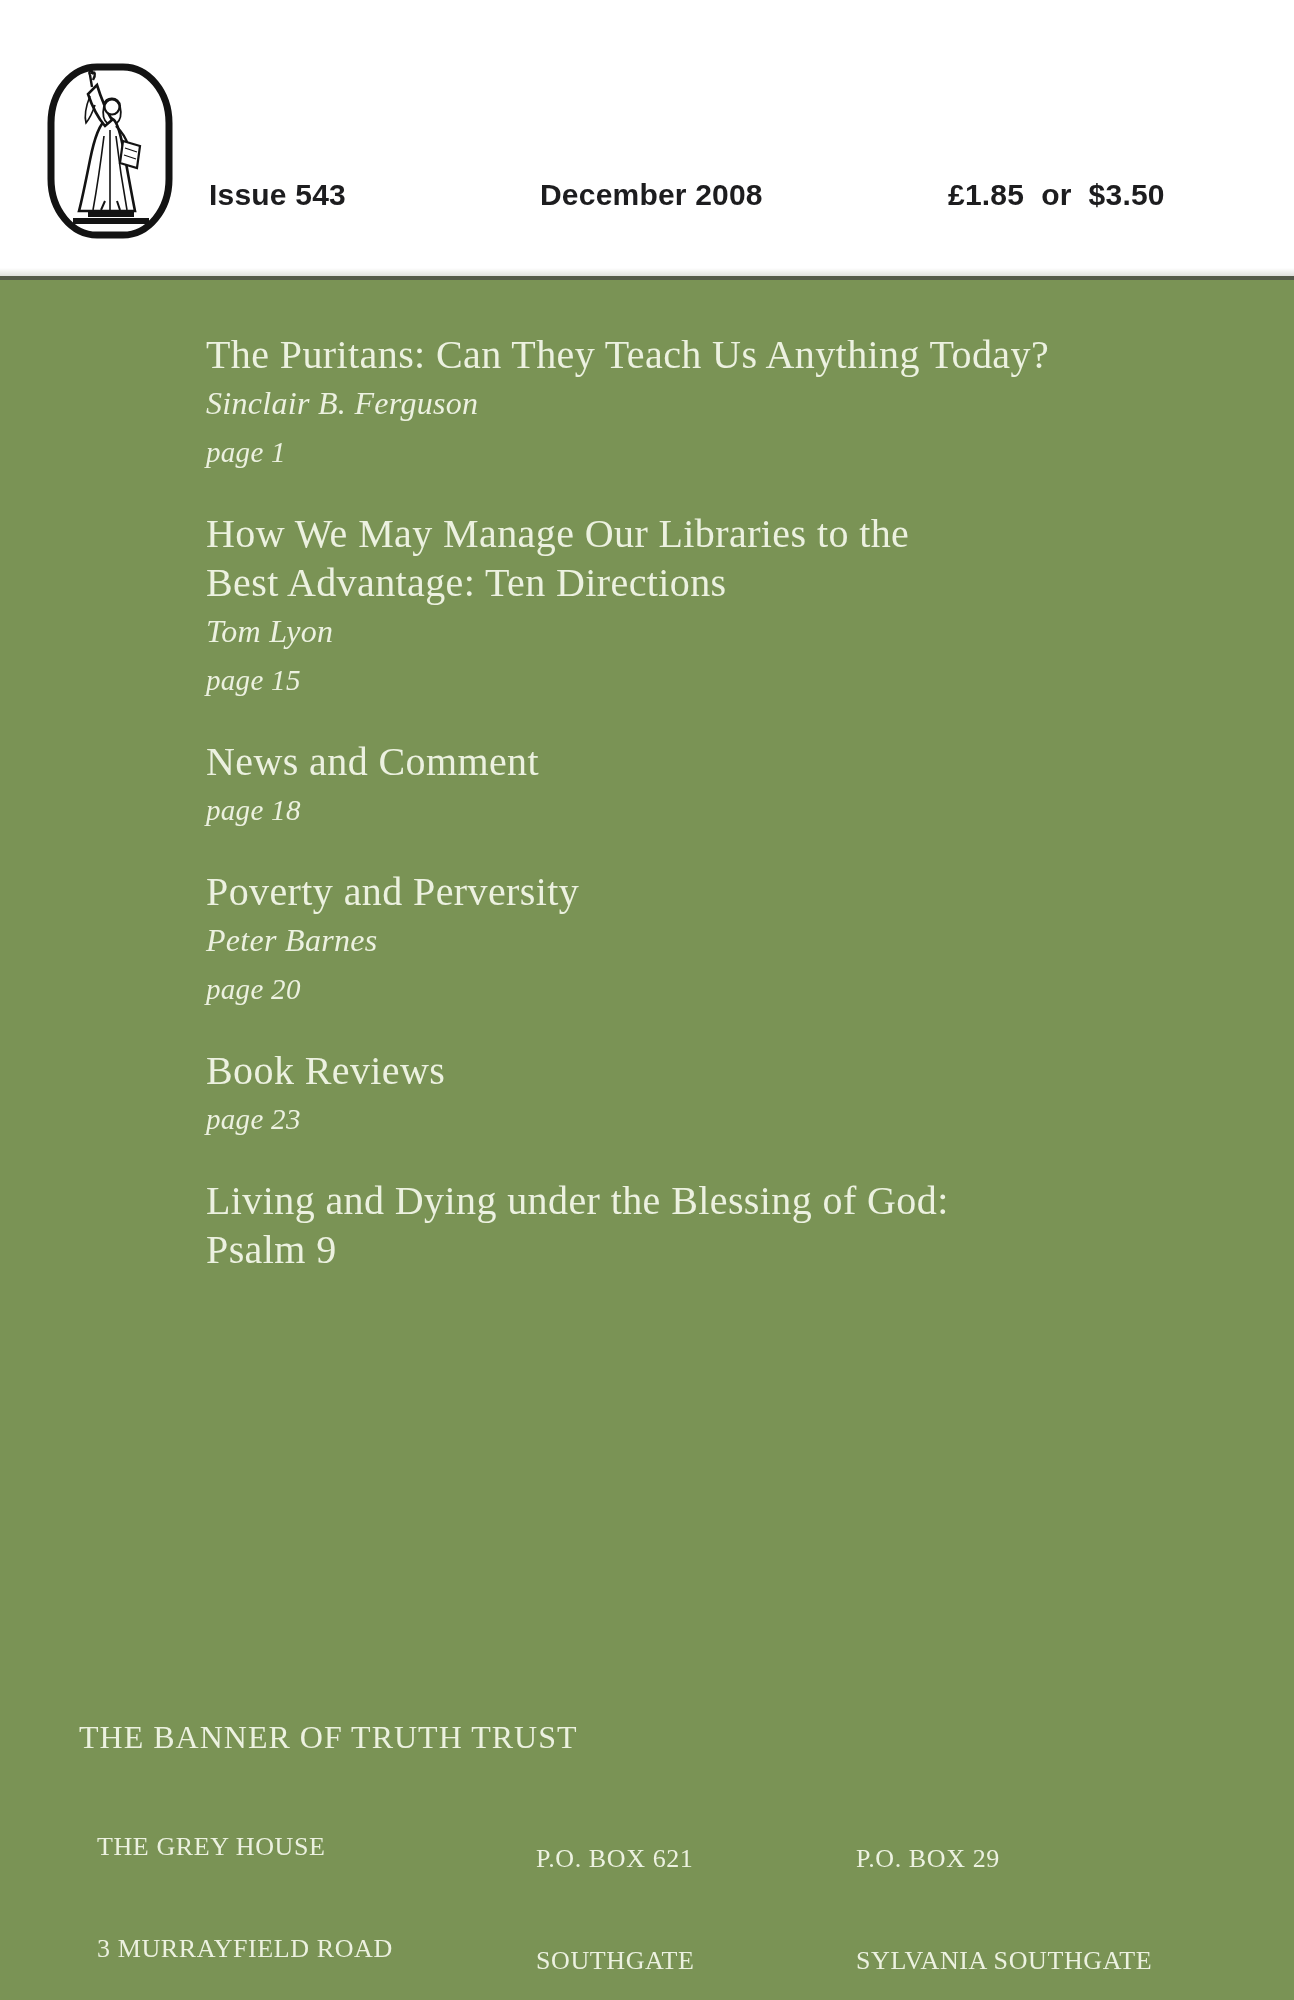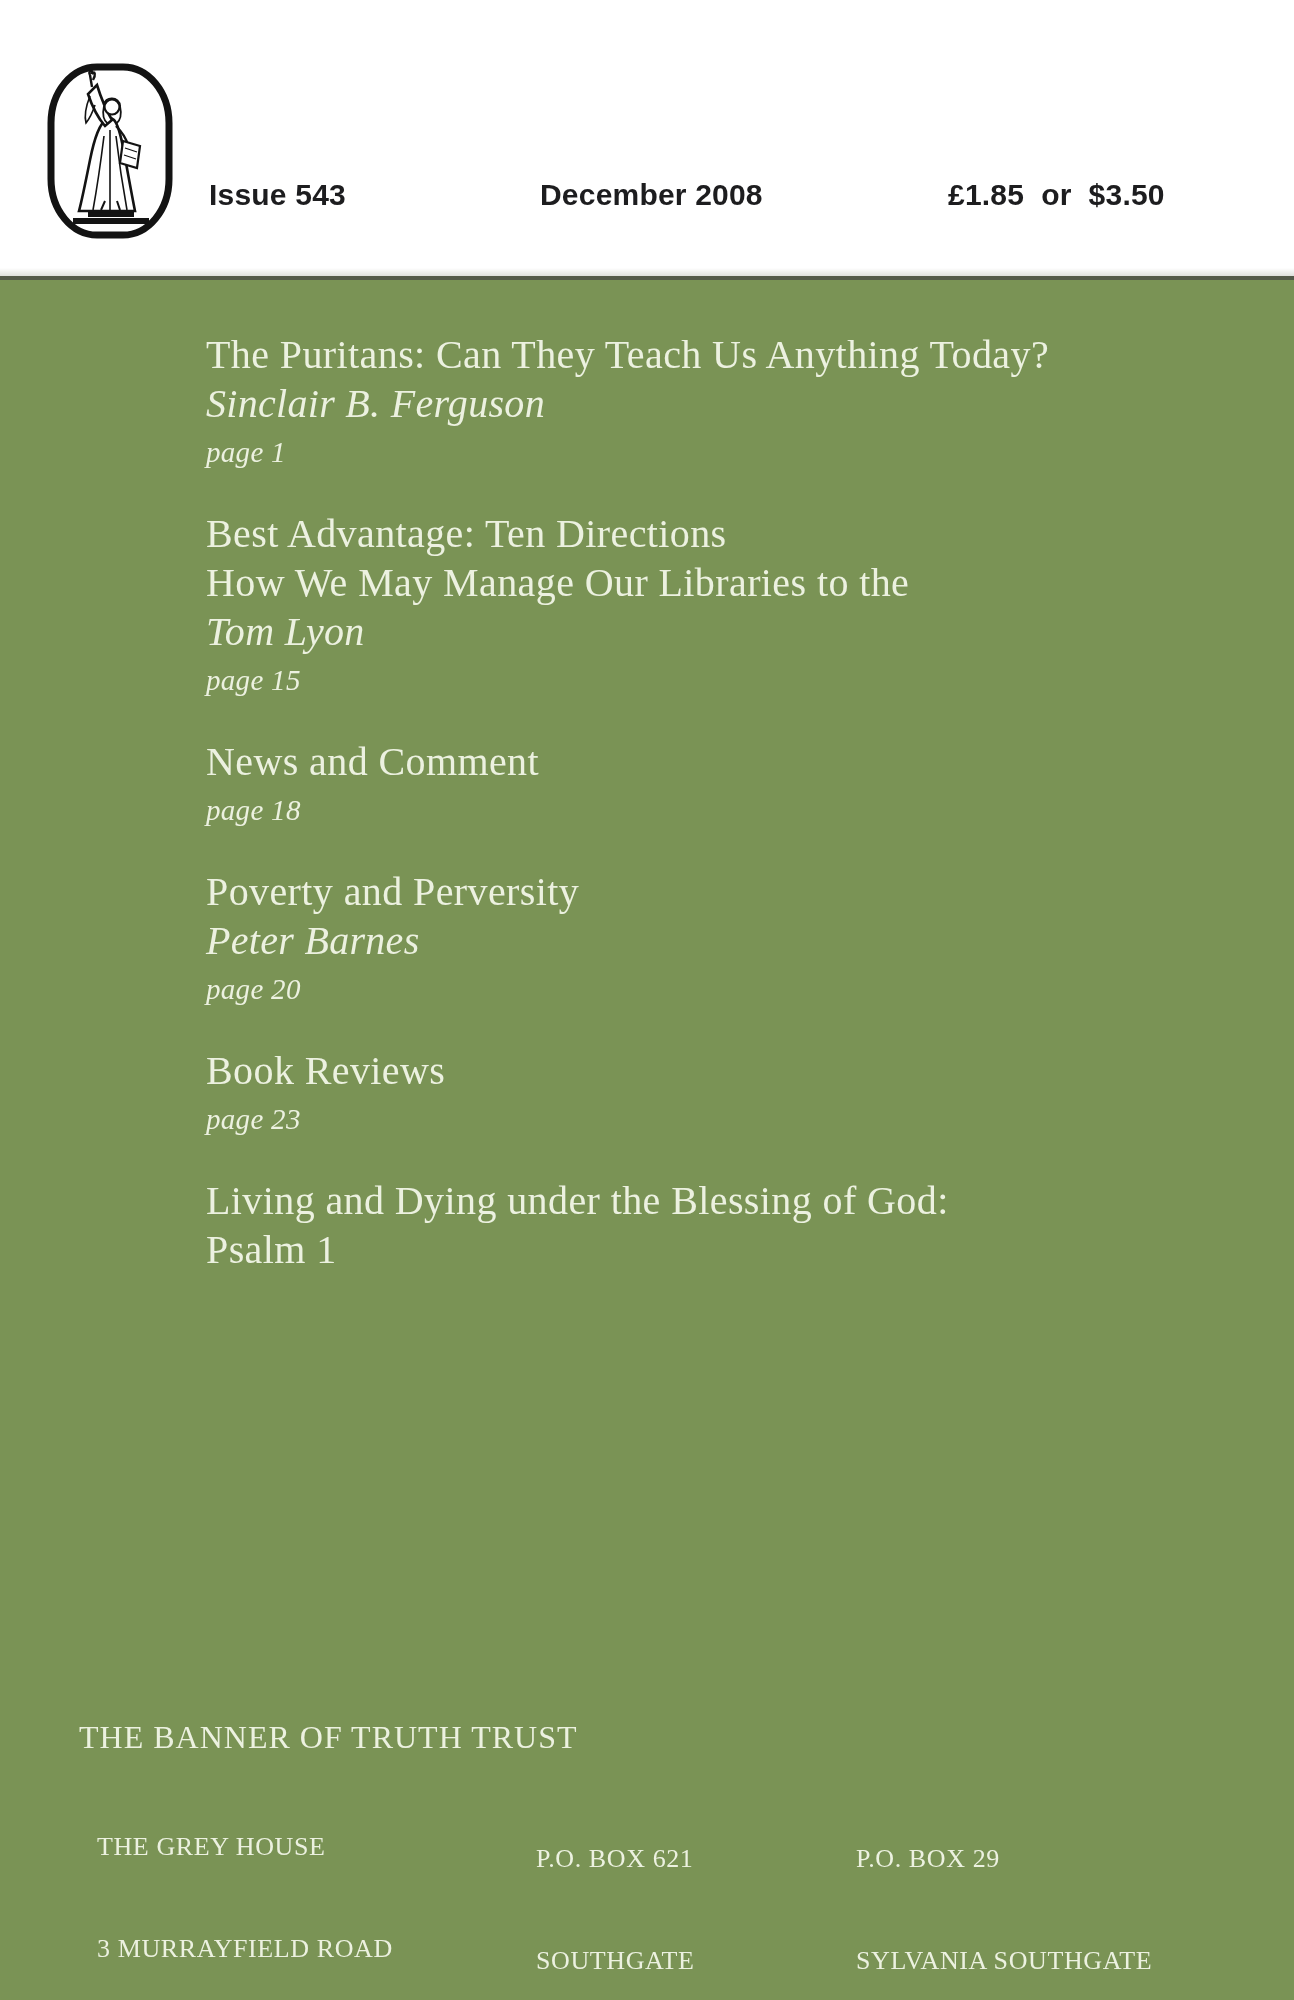--- a/index.html
+++ b/index.html
@@ -49,21 +49,21 @@
 
   .contents {
     position:absolute; left:206px; top:34px; width:1010px;margin-top:16px;
   }
   .entry { margin:0 0 32px 0; }
   .entry-title {
     font-size:40px; line-height:49px; letter-spacing:0.4px;
     font-weight:normal; margin:0;
   }
   .entry-author {
-    font-style:italic; font-size:40px; line-height:49px; letter-spacing:0.3px;
+    font-style:italic; font-size:32px; line-height:49px; letter-spacing:0.3px;
   }
   .entry-page {
     font-style:italic; font-size:29px; line-height:49px; letter-spacing:0.3px;
   }
 
   
   .footer-org {
     position:absolute; left:79px; top:1440px;
     font-size:32px; line-height:34px; letter-spacing:1px;
     white-space:pre;
@@ -122,22 +122,22 @@
 
     <div class="contents">
 
       <div class="entry">
         <div class="entry-title">The Puritans: Can They Teach Us Anything Today?</div>
         <div class="entry-author">Sinclair B. Ferguson</div>
         <div class="entry-page">page 1</div>
       </div>
 
       <div class="entry">
+        <div class="entry-title">How We May Manage Our Libraries to the</div>
         <div class="entry-title">Best Advantage: Ten Directions</div>
-        <div class="entry-title">How We May Manage Our Libraries to the</div>
         <div class="entry-author">Tom Lyon</div>
         <div class="entry-page">page 15</div>
       </div>
 
       <div class="entry">
         <div class="entry-title">News and Comment</div>
         <div class="entry-page">page 18</div>
       </div>
 
       <div class="entry">
@@ -146,21 +146,21 @@
         <div class="entry-page">page 20</div>
       </div>
 
       <div class="entry">
         <div class="entry-title">Book Reviews</div>
         <div class="entry-page">page 23</div>
       </div>
 
       <div class="entry">
         <div class="entry-title">Living and Dying under the Blessing of God:</div>
-        <div class="entry-title">Psalm 1</div>
+        <div class="entry-title">Psalm 9</div>
       </div>
 
     </div>
 
     <div class="footer-org">THE BANNER OF TRUTH TRUST</div>
 
     <div class="addr addr-uk">
       <div>THE GREY HOUSE</div>
       <div>3 MURRAYFIELD ROAD</div>
       

